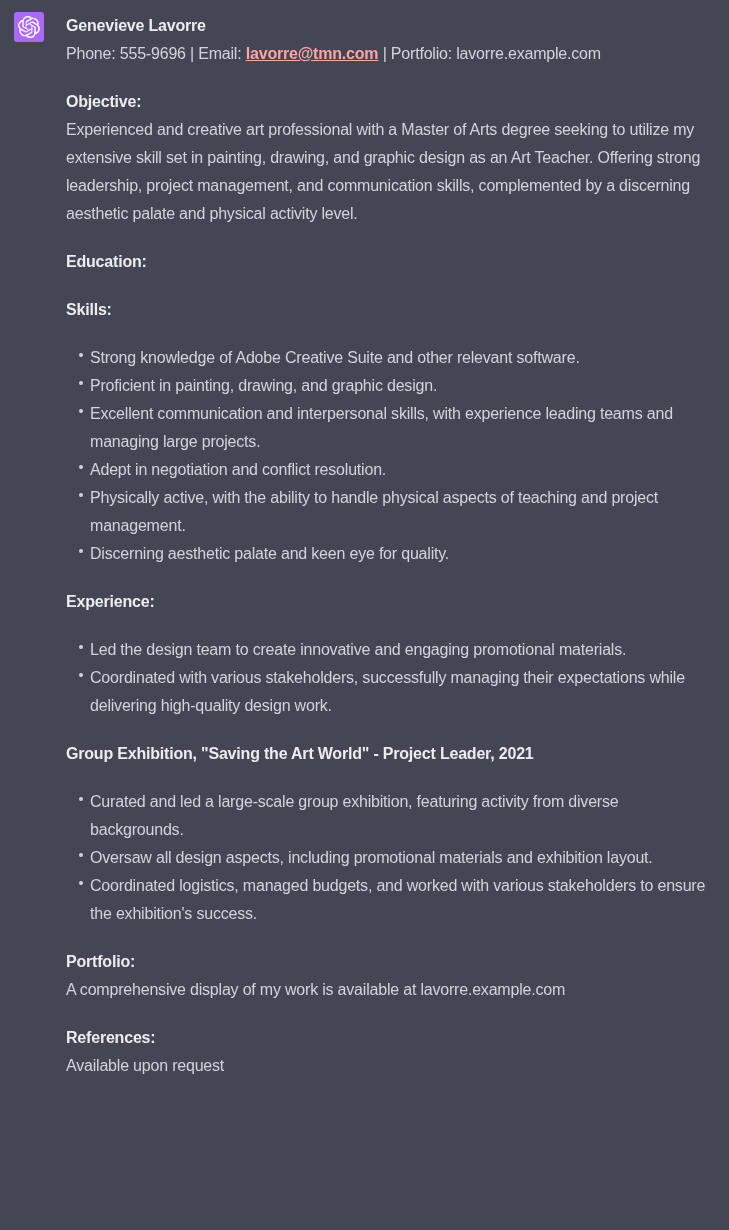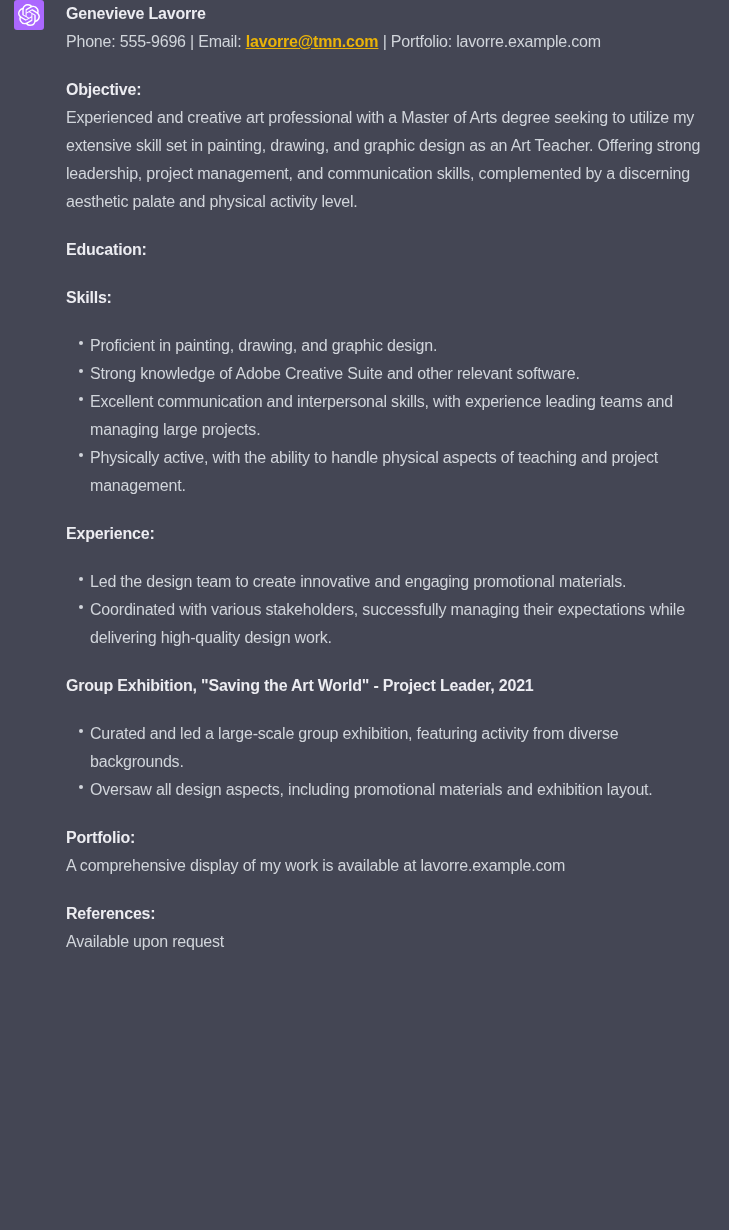--- a/index.html
+++ b/index.html
@@ -9,21 +9,21 @@
   body {
     width: 729px;
     height: 1230px;
     background: #444654;
     font-family: "Liberation Sans", sans-serif;
     overflow: hidden;
   }
   .message {
     display: flex;
     align-items: flex-start;
-    padding: 0 14px 0 14px;
+    padding: 12px 14px 0 14px;
   }
   .avatar {
     flex: 0 0 auto;
     width: 30px;
     height: 30px;
     border-radius: 3px;
     background: #ab68ff;
     display: flex;
     align-items: center;
     justify-content: center;
@@ -61,21 +61,21 @@
     content: "";
     position: absolute;
     left: 13px;
     top: 9px;
     width: 4px;
     height: 4px;
     border-radius: 50%;
     background: #d1d5db;
   }
   .email-link {
-    color: #eab308;
+    color: #fca5a5;
     font-weight: 700;
     text-decoration: underline;
     cursor: pointer;
   }
 </style>
 </head>
 <body>
 
 <div class="message">
   <div class="avatar">
@@ -88,39 +88,42 @@
 
     <p><strong>Genevieve Lavorre</strong><br><span><span>Phone: 555-9696 | Email: </span><a class="email-link">lavorre@tmn.com</a><span> | Portfolio: lavorre.example.com</span></span></p>
 
     <p><strong>Objective:</strong><br><span>Experienced and creative art professional with a Master of Arts degree seeking to utilize my extensive skill set in painting, drawing, and graphic design as an Art Teacher. Offering strong leadership, project management, and communication skills, complemented by a discerning aesthetic palate and physical activity level.</span></p>
 
     <p><strong>Education:</strong><br></p>
 
     <p><strong>Skills:</strong></p>
 
     <ul>
+      <li>Strong knowledge of Adobe Creative Suite and other relevant software.</li>
       <li>Proficient in painting, drawing, and graphic design.</li>
-      <li>Strong knowledge of Adobe Creative Suite and other relevant software.</li>
       <li>Excellent communication and interpersonal skills, with experience leading teams and managing large projects.</li>
+      <li>Adept in negotiation and conflict resolution.</li>
       <li>Physically active, with the ability to handle physical aspects of teaching and project management.</li>
+      <li>Discerning aesthetic palate and keen eye for quality.</li>
     </ul>
 
     <p><strong>Experience:</strong></p>
 
 
     <ul>
       <li>Led the design team to create innovative and engaging promotional materials.</li>
       <li>Coordinated with various stakeholders, successfully managing their expectations while delivering high-quality design work.</li>
     </ul>
 
     <p><strong>Group Exhibition, "Saving the Art World" - Project Leader, 2021</strong></p>
 
     <ul>
       <li>Curated and led a large-scale group exhibition, featuring activity from diverse backgrounds.</li>
       <li>Oversaw all design aspects, including promotional materials and exhibition layout.</li>
+      <li>Coordinated logistics, managed budgets, and worked with various stakeholders to ensure the exhibition's success.</li>
     </ul>
 
     <p><strong>Portfolio:</strong><br><span>A comprehensive display of my work is available at lavorre.example.com</span></p>
 
     <p><strong>References:</strong><br><span>Available upon request</span></p>
 
   </div>
 </div>
 
 </body></html>

